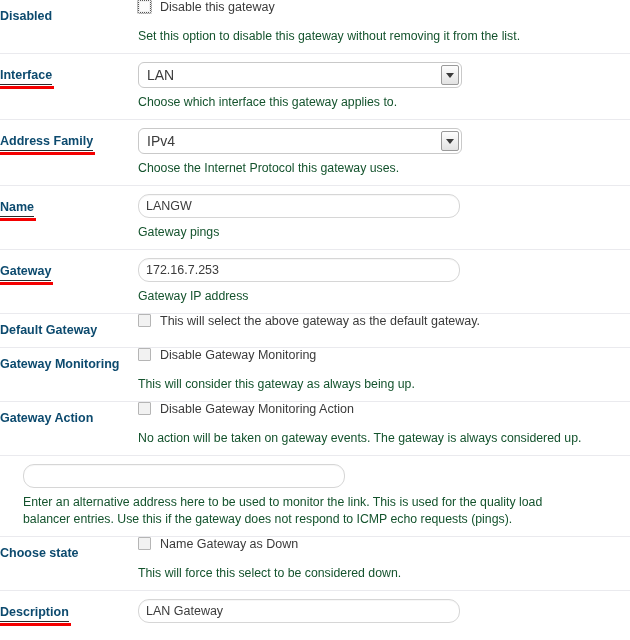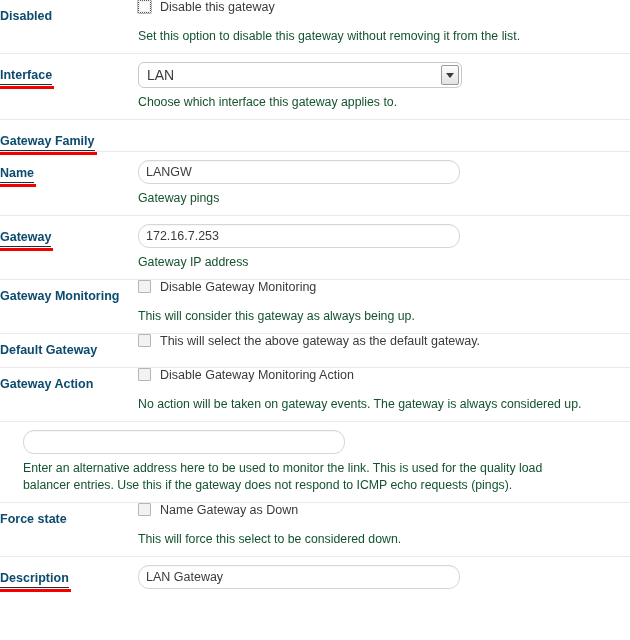--- a/index.html
+++ b/index.html
@@ -204,74 +204,83 @@
         <div class="select-wrap">
           <div class="select-box">LAN</div>
           <div class="select-btn">
             <span class="arrow-down"></span>
           </div>
         </div>
         <div class="help">Choose which interface this gateway applies to.</div>
       </div>
     </div>
     <div class="row has-field">
-      <div class="label-col"><span class="label-text underlined redmark">Gateway Family</span></div>
+      <div class="label-col"><span class="label-text underlined redmark">Address Family</span></div>
+      <div class="field-col">
+        <div class="select-wrap">
+          <div class="select-box">IPv4</div>
+          <div class="select-btn">
+            <span class="arrow-down"></span>
+          </div>
+        </div>
+        <div class="help">Choose the Internet Protocol this gateway uses.</div>
+      </div>
     </div>
     <div class="row has-field">
       <div class="label-col"><span class="label-text underlined redmark">Name</span></div>
       <div class="field-col">
         <div class="input-wrap"><input type="text" class="text-input" value="LANGW" placeholder="" style=""></div>
         <div class="help">Gateway pings</div>
       </div>
     </div>
     <div class="row has-field">
       <div class="label-col"><span class="label-text underlined redmark">Gateway</span></div>
       <div class="field-col">
         <div class="input-wrap"><input type="text" class="text-input" value="172.16.7.253" placeholder="" style=""></div>
         <div class="help">Gateway IP address</div>
       </div>
     </div>
     <div class="row">
+      <div class="label-col"><span class="label-text">Default Gateway</span></div>
+      <div class="field-col">
+        <div class="check-line">
+          <span class="cbox"></span>
+          <span class="cbox-label">This will select the above gateway as the default gateway.</span>
+        </div>
+        <div class="pad-bottom-sm"></div>
+      </div>
+    </div>
+    <div class="row">
       <div class="label-col"><span class="label-text">Gateway Monitoring</span></div>
       <div class="field-col">
         <div class="check-line">
           <span class="cbox"></span>
           <span class="cbox-label">Disable Gateway Monitoring</span>
         </div>
         <div class="help">This will consider this gateway as always being up.</div>
-      </div>
-    </div>
-    <div class="row">
-      <div class="label-col"><span class="label-text">Default Gateway</span></div>
-      <div class="field-col">
-        <div class="check-line">
-          <span class="cbox"></span>
-          <span class="cbox-label">This will select the above gateway as the default gateway.</span>
-        </div>
-        <div class="pad-bottom-sm"></div>
       </div>
     </div>
     <div class="row">
       <div class="label-col"><span class="label-text">Gateway Action</span></div>
       <div class="field-col">
         <div class="check-line">
           <span class="cbox"></span>
           <span class="cbox-label">Disable Gateway Monitoring Action</span>
         </div>
         <div class="help">No action will be taken on gateway events. The gateway is always considered up.</div>
       </div>
     </div>
     <div class="row has-field">
       <div class="field-col">
         <div class="input-wrap"><input type="text" class="text-input" value="" placeholder="" style=""></div>
         <div class="help wrap">Enter an alternative address here to be used to monitor the link. This is used for the quality load balancer entries. Use this if the gateway does not respond to ICMP echo requests (pings).</div>
       </div>
     </div>
     <div class="row">
-      <div class="label-col"><span class="label-text">Force state</span></div>
+      <div class="label-col"><span class="label-text">Choose state</span></div>
       <div class="field-col">
         <div class="check-line">
           <span class="cbox"></span>
           <span class="cbox-label">Name Gateway as Down</span>
         </div>
         <div class="help">This will force this select to be considered down.</div>
       </div>
     </div>
     <div class="row has-field">
       <div class="label-col"><span class="label-text underlined redmark">Description</span></div>

